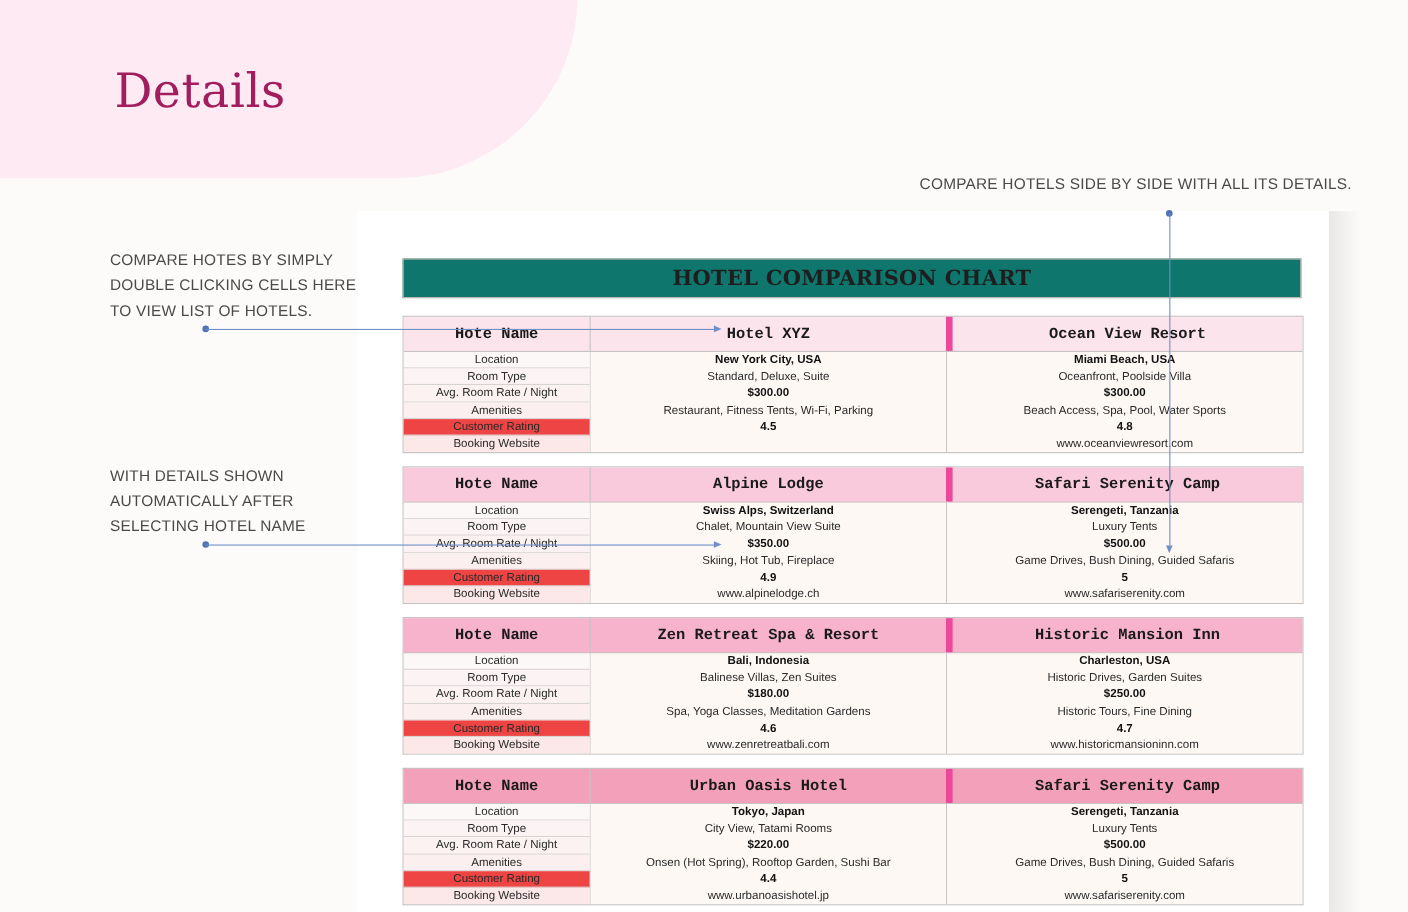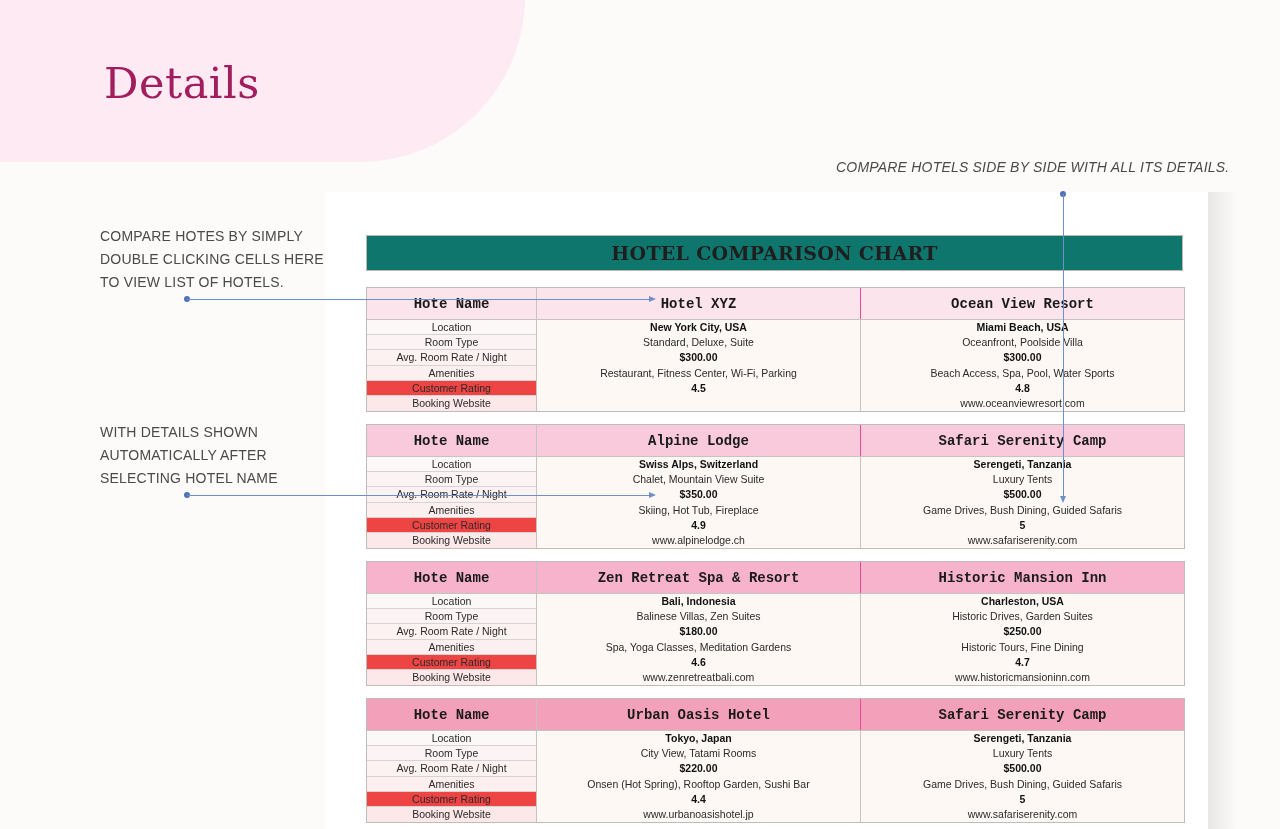--- a/index.html
+++ b/index.html
@@ -16,21 +16,21 @@
       position: absolute; left: 92px; top: 46px; margin: 12px;
       font-family: "DejaVu Serif", "Liberation Serif", serif;
       font-size: 43px; font-weight: normal; color: #a11d5e; letter-spacing: 0.5px;
     }
     .note {
       position: absolute; color: #4a4a4a; font-size: 14px; line-height: 23px;
       letter-spacing: 0.2px; font-family: "Liberation Sans", sans-serif;
     }
     .note-1 { left: 100px; top: 225px; width: 240px; }
     .note-2 { left: 100px; top: 421px; width: 245px; }
-    .note-3 { left: 836px; top: 156px; width: 380px; white-space: nowrap; font-style: italic; }
+    .note-3 { left: 836px; top: 156px; width: 380px; white-space: nowrap; }
 
     .sheet-shadow {
       position: absolute; left: 1208px; top: 192px; width: 30px; height: 637px;
       background: linear-gradient(to right, rgba(0,0,0,0.08), rgba(0,0,0,0));
     }
     .sheet {
       position: absolute; left: 325px; top: 192px; width: 883px; height: 637px;
       background: #ffffff;
     }
     .chart-title {
@@ -43,21 +43,21 @@
     .block {
       position: absolute; left: 366px; width: 819px;
       border: 1px solid #bfbcbc; box-sizing: border-box;
     }
     .block-head { display: flex; height: 31px; border-bottom: 1px solid #c6c3c3; font-family: Liberation Mono, monospace; }
     .block-head > div {
       display: flex; align-items: center; justify-content: center;
       font-weight: bold; font-size: 14px; color: #1a1a1a;
     }
     .col-label { width: 169px; border-right: 1px solid #c6c3c3; flex: none; }
-    .col-a { width: 323px; border-right: 1px solid #ec4899; flex: none; }
+    .col-a { width: 323px; border-right: 6px solid #ec4899; flex: none; }
     .col-b { flex: 1; }
     .block-body { display: flex; }
     .labels { width: 169px; flex: none; border-right: 1px solid #c6c3c3; }
     .labels div {
       height: 15.2px; line-height: 15px; font-size: 10.5px; color: #2a2a2a;
       text-align: center; border-bottom: 1px solid #d8d3d3; box-sizing: border-box;
     }
     .labels div:last-child { border-bottom: none; }
     .labels div:nth-child(1) { background: #fcf8f8; }
     .labels div:nth-child(2) { background: #fcf4f4; }
@@ -115,21 +115,21 @@
           <div>Room Type</div>
           <div>Avg. Room Rate / Night</div>
           <div>Amenities</div>
           <div>Customer Rating</div>
           <div>Booking Website</div>
         </div>
         <div class="vals a">
           <div class="b">New York City, USA</div>
           <div>Standard, Deluxe, Suite</div>
           <div class="b">$300.00</div>
-          <div>Restaurant, Fitness Center, Wi-Fi, Parking</div>
+          <div>Restaurant, Fitness Tents, Wi-Fi, Parking</div>
           <div class="b">4.5</div>
         </div>
         <div class="vals b">
           <div class="b">Miami Beach, USA</div>
           <div>Oceanfront, Poolside Villa</div>
           <div class="b">$300.00</div>
           <div>Beach Access, Spa, Pool, Water Sports</div>
           <div class="b">4.8</div>
           <div>www.oceanviewresort.com</div>
         </div>

